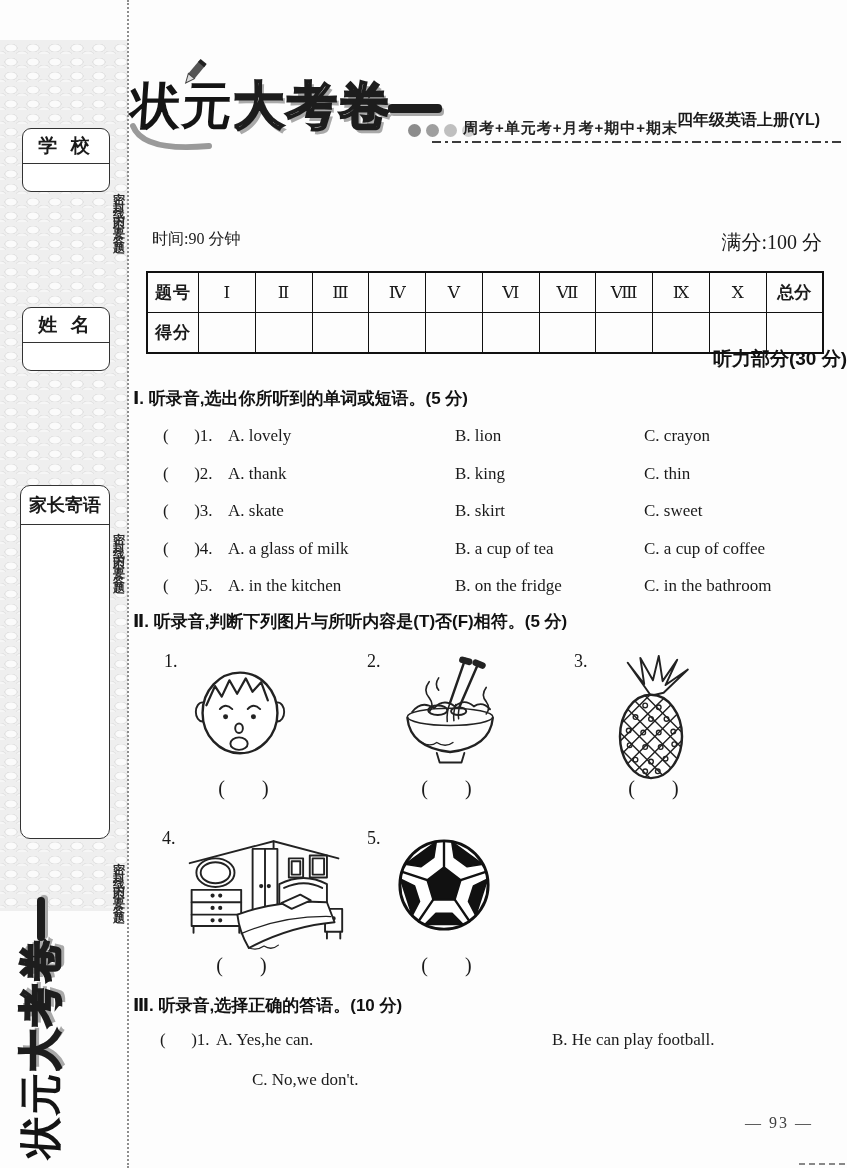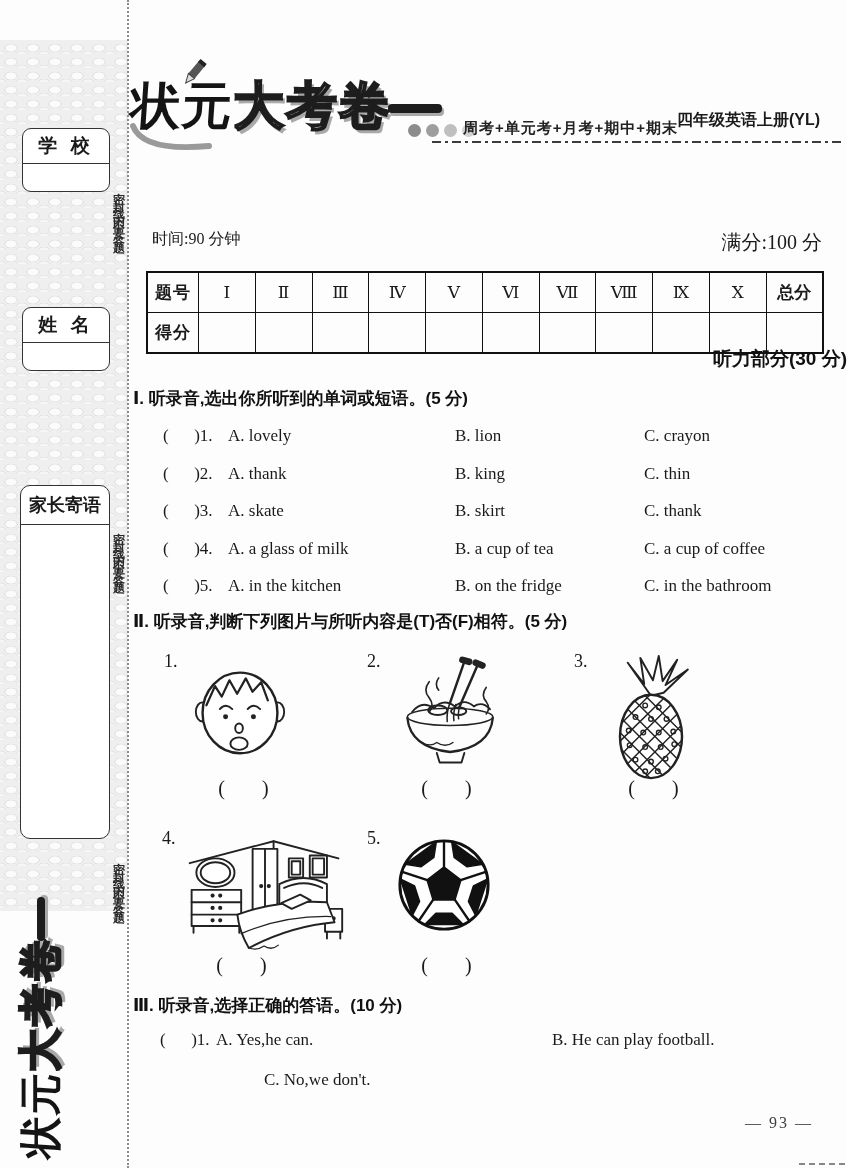--- a/index.html
+++ b/index.html
@@ -84,21 +84,21 @@
 
   .p2-item{position:absolute;width:190px;height:170px;}
   .p2-item .num{position:absolute;left:2px;top:6px;font-size:18px;}
   .p2-item .pic{position:absolute;left:30px;top:10px;}
   .p2-item .paren{position:absolute;top:132px;left:30px;width:104px;text-align:center;
     font-size:20px;white-space:pre;letter-spacing:1px;}
   svg.art{stroke:#222;fill:none;stroke-width:2;stroke-linecap:round;stroke-linejoin:round;}
 
   .p3-row{position:absolute;left:0;top:1030px;width:847px;height:38px;font-size:17px;}
   .p3-row span{position:absolute;white-space:pre;}
-  .p3-c{position:absolute;left:264px;top:1070px;font-size:17px;white-space:pre;}
+  .p3-c{position:absolute;left:252px;top:1070px;font-size:17px;white-space:pre;}
 
   .page-number{position:absolute;left:133px;top:1114px;width:680px;text-align:right;
     font-size:16px;color:#3f3f3f;letter-spacing:2px;}
   .corner-dash{position:absolute;right:0;bottom:3px;width:48px;height:2px;
     background:repeating-linear-gradient(90deg,#888 0 6px,transparent 6px 10px);}
 </style>
 </head>
 <body>
 
 <div class="page">
@@ -195,21 +195,21 @@
       <div class="opt-row">
         <span class="pfx">(      )2.</span>
         <span class="oa">A. thank</span>
         <span class="ob">B. king</span>
         <span class="oc">C. thin</span>
       </div>
       <div class="opt-row">
         <span class="pfx">(      )3.</span>
         <span class="oa">A. skate</span>
         <span class="ob">B. skirt</span>
-        <span class="oc">C. thank</span>
+        <span class="oc">C. sweet</span>
       </div>
       <div class="opt-row">
         <span class="pfx">(      )4.</span>
         <span class="oa">A. a glass of milk</span>
         <span class="ob">B. a cup of tea</span>
         <span class="oc">C. a cup of coffee</span>
       </div>
       <div class="opt-row">
         <span class="pfx">(      )5.</span>
         <span class="oa">A. in the kitchen</span>

